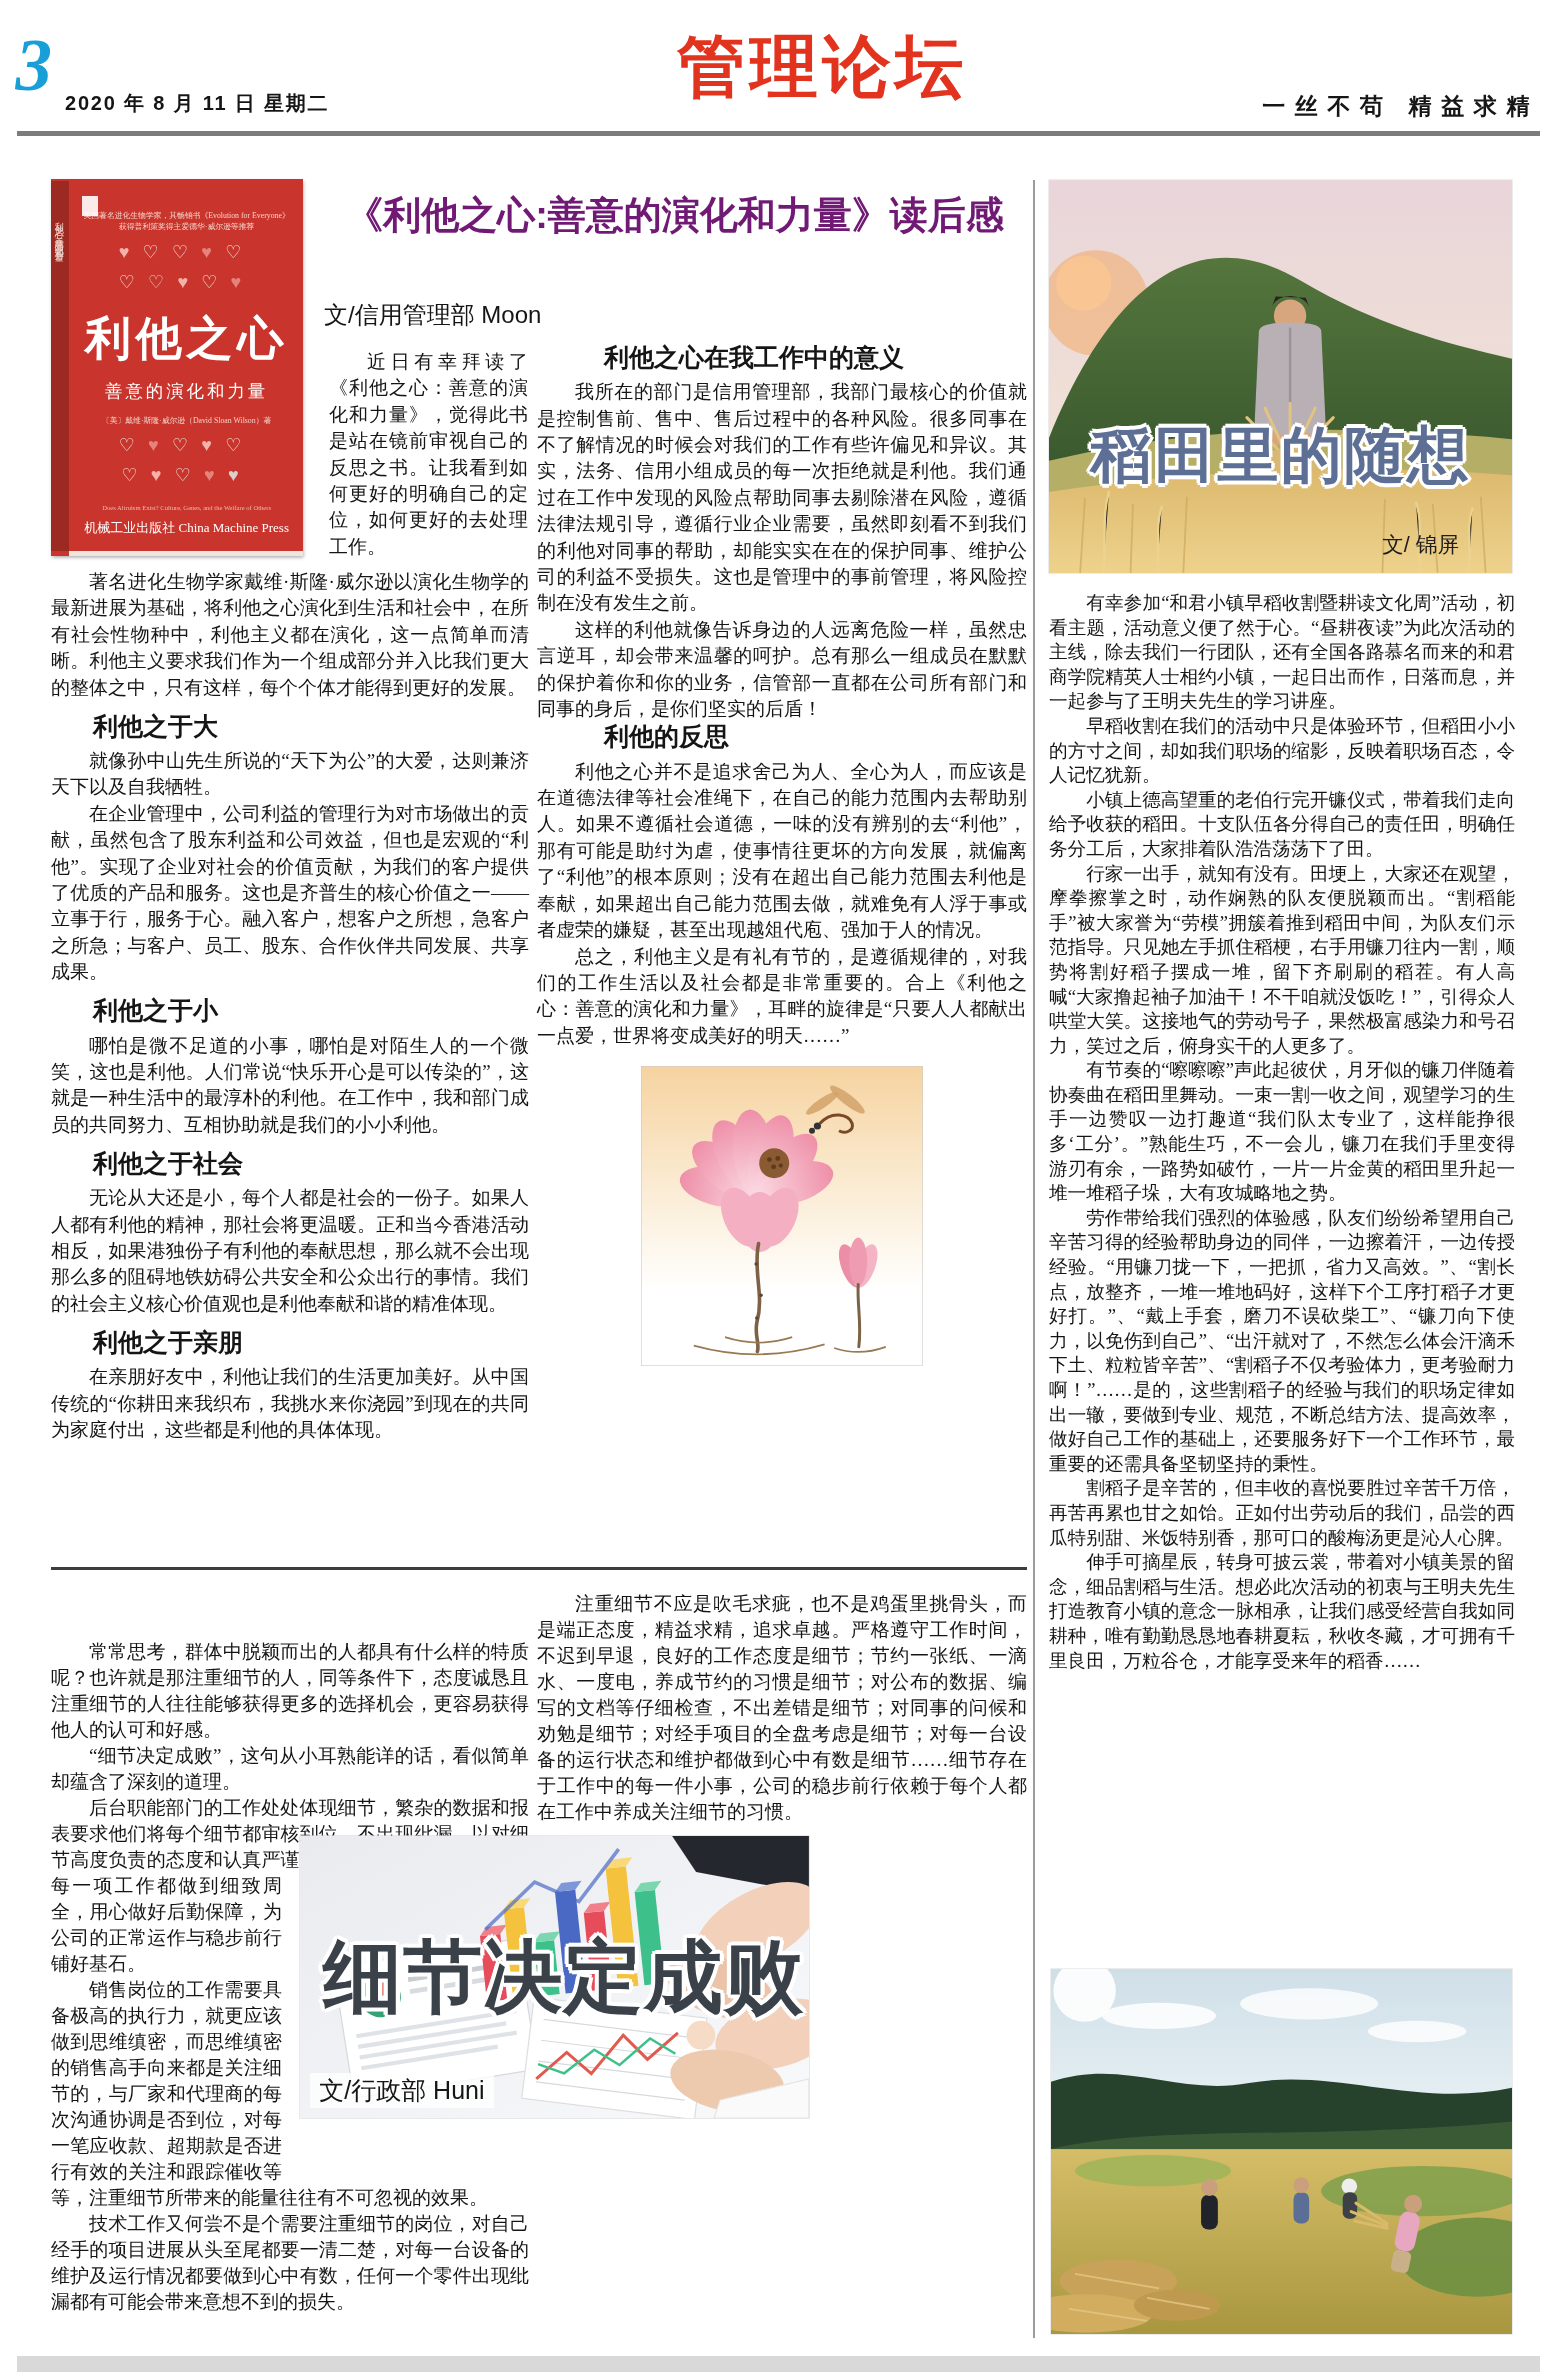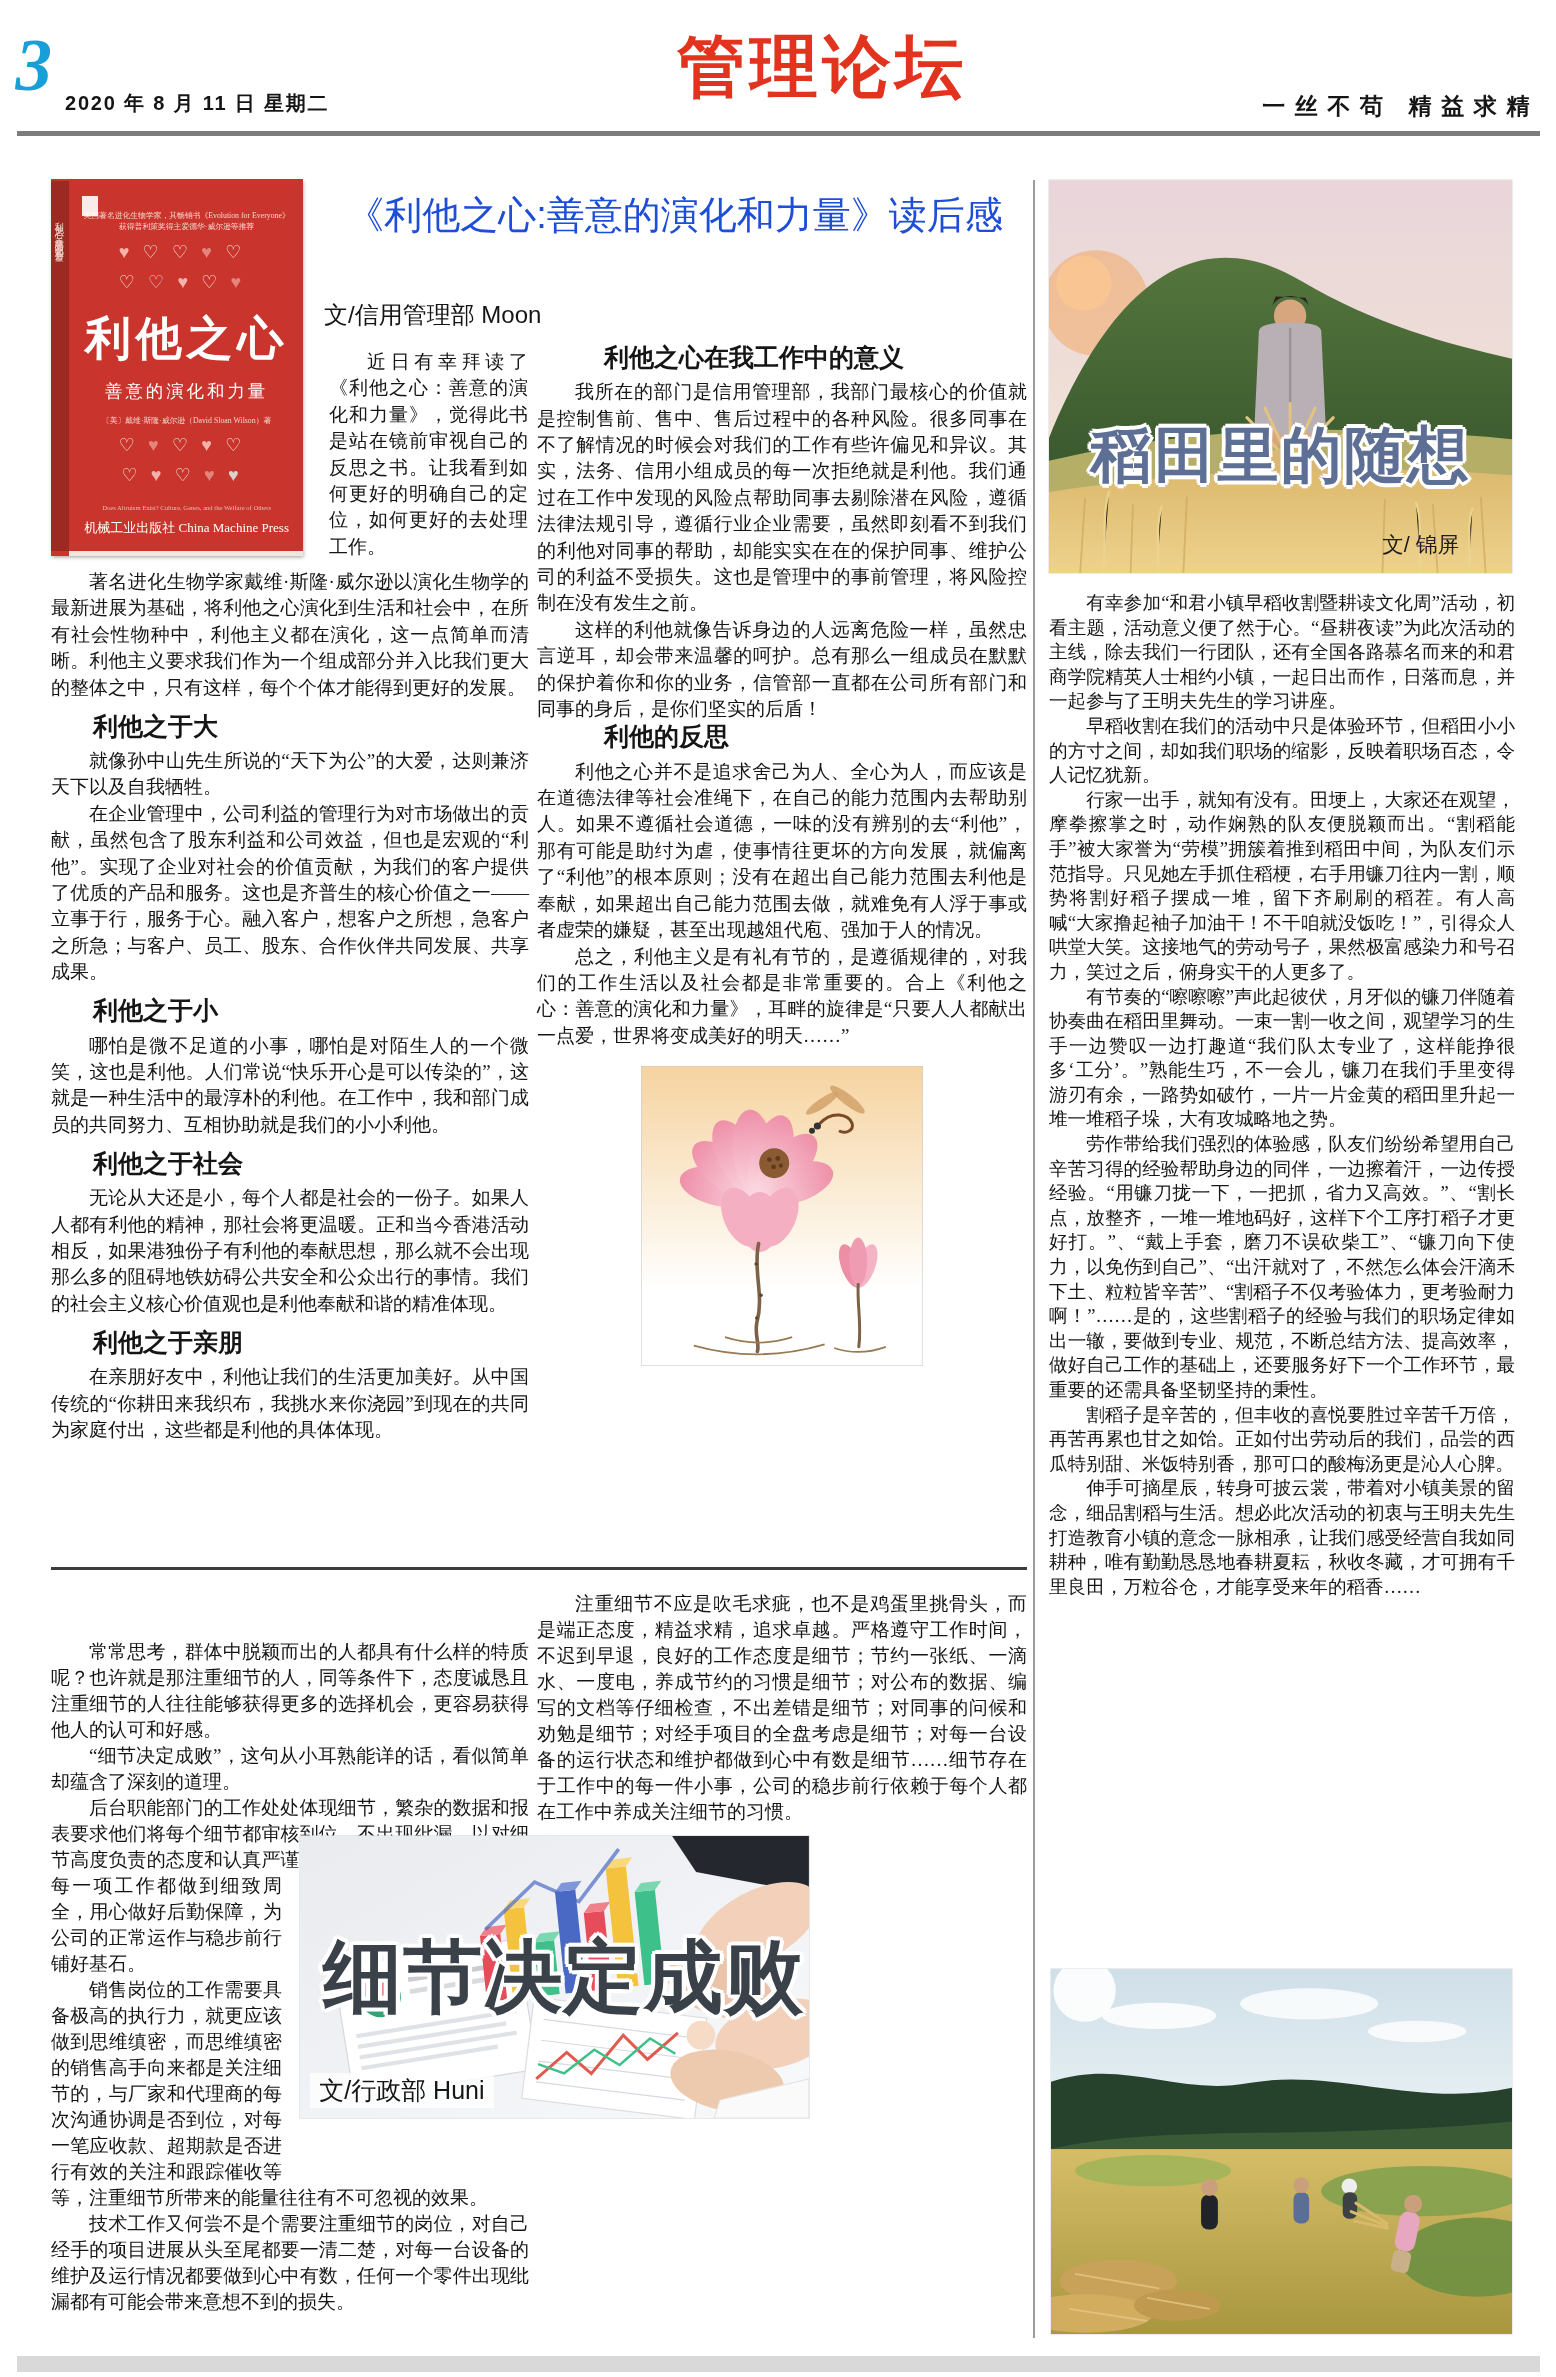--- a/index.html
+++ b/index.html
@@ -30,21 +30,21 @@
   .cover-tagline{margin-top:31px;font-size:7.8px;line-height:11.4px;color:#f6d3ca;}
   .heart-row{margin-top:9.6px;font-size:18px;letter-spacing:13.2px;line-height:20.4px;}
   .heart-row .ha{color:#f3b3ab;} .heart-row .hb{color:#efe6e2;} .heart-row .hc{color:#e4847c;} .heart-row .hd{color:#d9d2cc;}
   .cover-title{margin-top:15.6px;font-size:46px;font-weight:bold;color:#ffffff;letter-spacing:4.8px;}
   .cover-sub{margin-top:8.4px;font-size:17.4px;color:#ffffff;letter-spacing:3px;}
   .cover-author{margin-top:12px;font-size:7.8px;color:#f2cfc7;}
   .cover-eng{margin-top:18px;font-size:6.6px;color:#e9b9b0;}
   .cover-pub{margin-top:8.4px;font-size:13px;color:#ffffff;}
 
   
-  #bk-title{left:324px;top:190px;width:701px;text-align:center;font-size:38px;font-weight:400;color:#1d4ed8;}
+  #bk-title{left:324px;top:190px;width:701px;text-align:center;font-size:38px;font-weight:700;color:#701a75;}
   #bk-byline{left:324px;top:299px;width:694px;text-align:left;font-size:24px;padding-right:7.2px;}
   #bk-intro{left:329px;top:349px;width:199px;}
   #col1-top{left:51px;top:569px;width:478px;}
   #col2-top{left:537px;top:343px;width:490px;}
   .sec-head{font-family:"Liberation Sans","DejaVu Sans",sans-serif;font-weight:bold;font-size:25px;line-height:29px;margin:10.8px 0 7.2px 42px;}
   #col2-top .sec-head{margin-left:67px;margin-top:0;}
   #col2-top .sec-head + p{margin-top:0;}
   #lotus-fig{display:block;margin:17px auto 0;width:282px;height:300px;}
 
   #top-separator{left:51px;top:1567px;width:976px;height:3px;background:#3d3d3d;}
@@ -338,20 +338,21 @@
         <path d="M700,655 C706,612 694,584 706,548"></path>
     </g>
   </svg>
   <div class="sans" id="rice-title">稻田里的随想</div>
   <div class="sans" id="rice-byline">文/ 锦屏</div>
 </div>
 
 <div class="abs" id="rice-text">
   <p>有幸参加“和君小镇早稻收割暨耕读文化周”活动，初看主题，活动意义便了然于心。“昼耕夜读”为此次活动的主线，除去我们一行团队，还有全国各路慕名而来的和君商学院精英人士相约小镇，一起日出而作，日落而息，并一起参与了王明夫先生的学习讲座。</p>
   <p>早稻收割在我们的活动中只是体验环节，但稻田小小的方寸之间，却如我们职场的缩影，反映着职场百态，令人记忆犹新。</p>
+  <p>小镇上德高望重的老伯行完开镰仪式，带着我们走向给予收获的稻田。十支队伍各分得自己的责任田，明确任务分工后，大家排着队浩浩荡荡下了田。</p>
   <p>行家一出手，就知有没有。田埂上，大家还在观望，摩拳擦掌之时，动作娴熟的队友便脱颖而出。“割稻能手”被大家誉为“劳模”拥簇着推到稻田中间，为队友们示范指导。只见她左手抓住稻梗，右手用镰刀往内一割，顺势将割好稻子摆成一堆，留下齐刷刷的稻茬。有人高喊“大家撸起袖子加油干！不干咱就没饭吃！”，引得众人哄堂大笑。这接地气的劳动号子，果然极富感染力和号召力，笑过之后，俯身实干的人更多了。</p>
   <p>有节奏的“嚓嚓嚓”声此起彼伏，月牙似的镰刀伴随着协奏曲在稻田里舞动。一束一割一收之间，观望学习的生手一边赞叹一边打趣道“我们队太专业了，这样能挣很多‘工分’。”熟能生巧，不一会儿，镰刀在我们手里变得游刃有余，一路势如破竹，一片一片金黄的稻田里升起一堆一堆稻子垛，大有攻城略地之势。</p>
   <p>劳作带给我们强烈的体验感，队友们纷纷希望用自己辛苦习得的经验帮助身边的同伴，一边擦着汗，一边传授经验。“用镰刀拢一下，一把抓，省力又高效。”、“割长点，放整齐，一堆一堆地码好，这样下个工序打稻子才更好打。”、“戴上手套，磨刀不误砍柴工”、“镰刀向下使力，以免伤到自己”、“出汗就对了，不然怎么体会汗滴禾下土、粒粒皆辛苦”、“割稻子不仅考验体力，更考验耐力啊！”……是的，这些割稻子的经验与我们的职场定律如出一辙，要做到专业、规范，不断总结方法、提高效率，做好自己工作的基础上，还要服务好下一个工作环节，最重要的还需具备坚韧坚持的秉性。</p>
   <p>割稻子是辛苦的，但丰收的喜悦要胜过辛苦千万倍，再苦再累也甘之如饴。正如付出劳动后的我们，品尝的西瓜特别甜、米饭特别香，那可口的酸梅汤更是沁人心脾。</p>
   <p>伸手可摘星辰，转身可披云裳，带着对小镇美景的留念，细品割稻与生活。想必此次活动的初衷与王明夫先生打造教育小镇的意念一脉相承，让我们感受经营自我如同耕种，唯有勤勤恳恳地春耕夏耘，秋收冬藏，才可拥有千里良田，万粒谷仓，才能享受来年的稻香……</p>
 </div>
 
 <div class="abs" id="rice-photo2">
   <svg width="461" height="365" viewBox="0 0 768 608" xmlns="http://www.w3.org/2000/svg">
     <defs>

